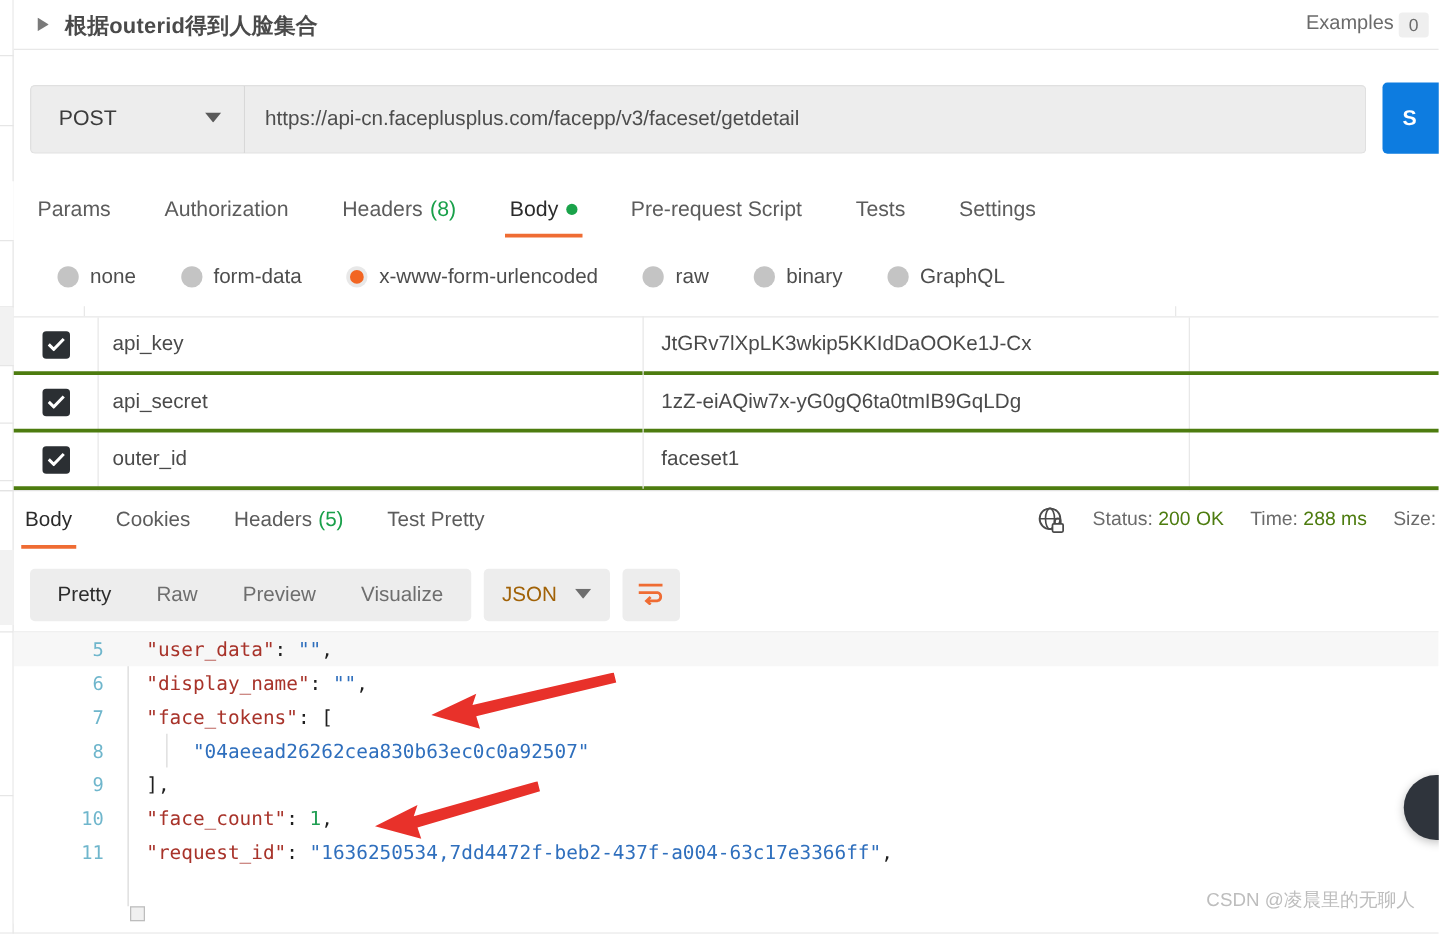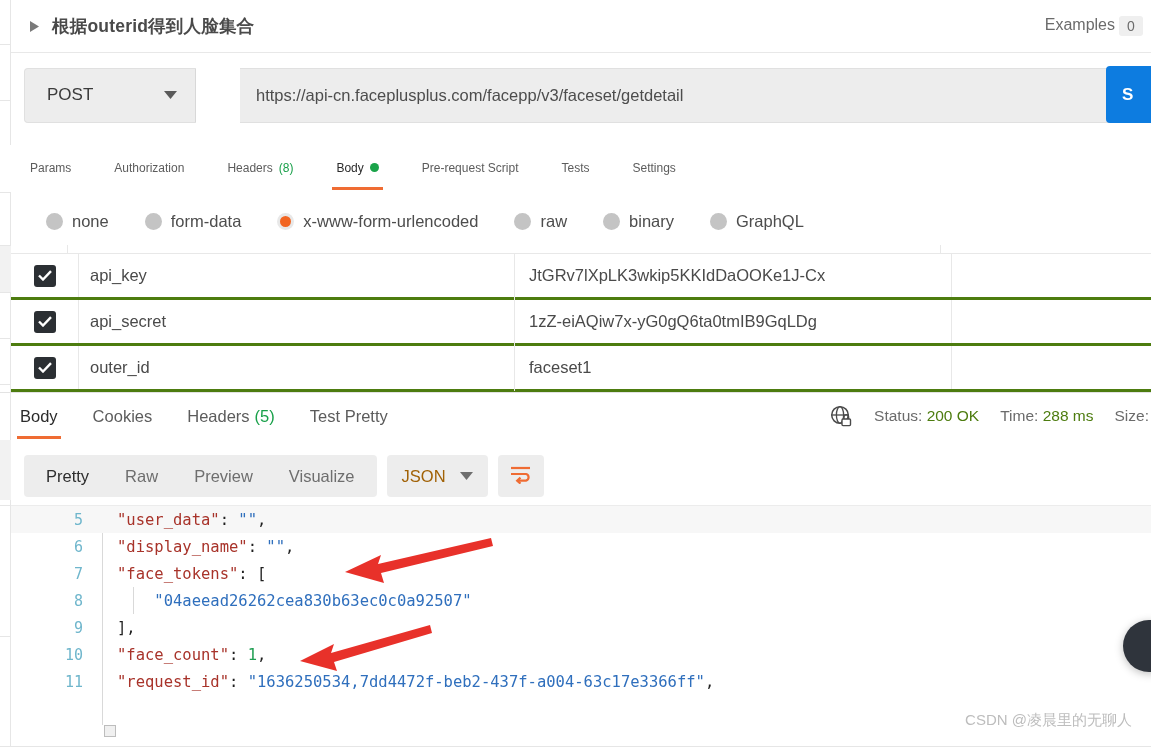--- a/index.html
+++ b/index.html
@@ -20,21 +20,21 @@
     position: absolute; left: 0; top: 0; width: 11px; height: 747px;
     background: #ffffff;
     border-right: 1px solid #e6e6e6;
   }
   .left-strip .seg { position: absolute; left: 0; width: 11px; background:#fff; }
   .left-strip .seg.hl { background: #f2f2f2; }
   .left-strip .ln { position:absolute; left:0; width:11px; height:1px; background:#e6e6e6; }
 
   
   .title-row {
-    position: absolute; left: 11px; top: 0; right: 0; height: 53px;
+    position: absolute; left: 11px; top: 0; right: 0; height: 40px;
     background: #ffffff;
     border-bottom: 1px solid #e8e8e8;
     display: flex; align-items: center;
   }
   .caret {
     width: 26px; margin-left: 19px;
     color: #6b6b6b; font-size: 11px; line-height: 1;
     display:flex; align-items:center;
   }
   .caret svg { display:block; }
@@ -50,21 +50,21 @@
   .examples-label { font-size: 16px; color: #6b6b6b; }
   .examples-count {
     font-size: 14px; color: #6b6b6b;
     background: #efefef; border-radius: 3px;
     padding: 2px 8px; min-width: 24px; text-align:center;
   }
 
   
   .url-row {
     position: absolute; left: 11px; top: 45px; right: 0; height: 100px;
-    display: flex; align-items: center; padding: 0 0 0 13px; gap: 44px;
+    display: flex; align-items: center; padding: 0 0 0 13px;
   }
   .method-box {
     width: 172px; height: 55px;
     background: #ededed;
     border: 1px solid #e0e0e0; border-right: 1px solid #d8d8d8;
     border-radius: 4px 0 0 4px;
     display: flex; align-items: center; justify-content: space-between;
     padding: 0 18px 0 22px;
     font-size: 17px; color: #3b3b3b;
   }
@@ -87,21 +87,21 @@
     color: #fff; font-size: 17px; font-weight: 600;
     display: flex; align-items: center; padding-left: 16px;
     overflow: hidden;
   }
 
   
   .req-tabs {
     position: absolute; left: 11px; top: 145px; right: 0; height: 45px;
     display: flex; align-items: flex-start;
     padding-left: 19px;
-    font-size: 12px;
+    font-size: 17px;
   }
   .req-tab {
     position: relative; height: 45px;
     display: flex; align-items: center; gap: 6px;
     color: #5c5c5c;
     margin-right: 43px;
     white-space: nowrap;
   }
   .req-tab.active { color: #2b2b2b; }
   .req-tab .count { color: #19a04a; }

